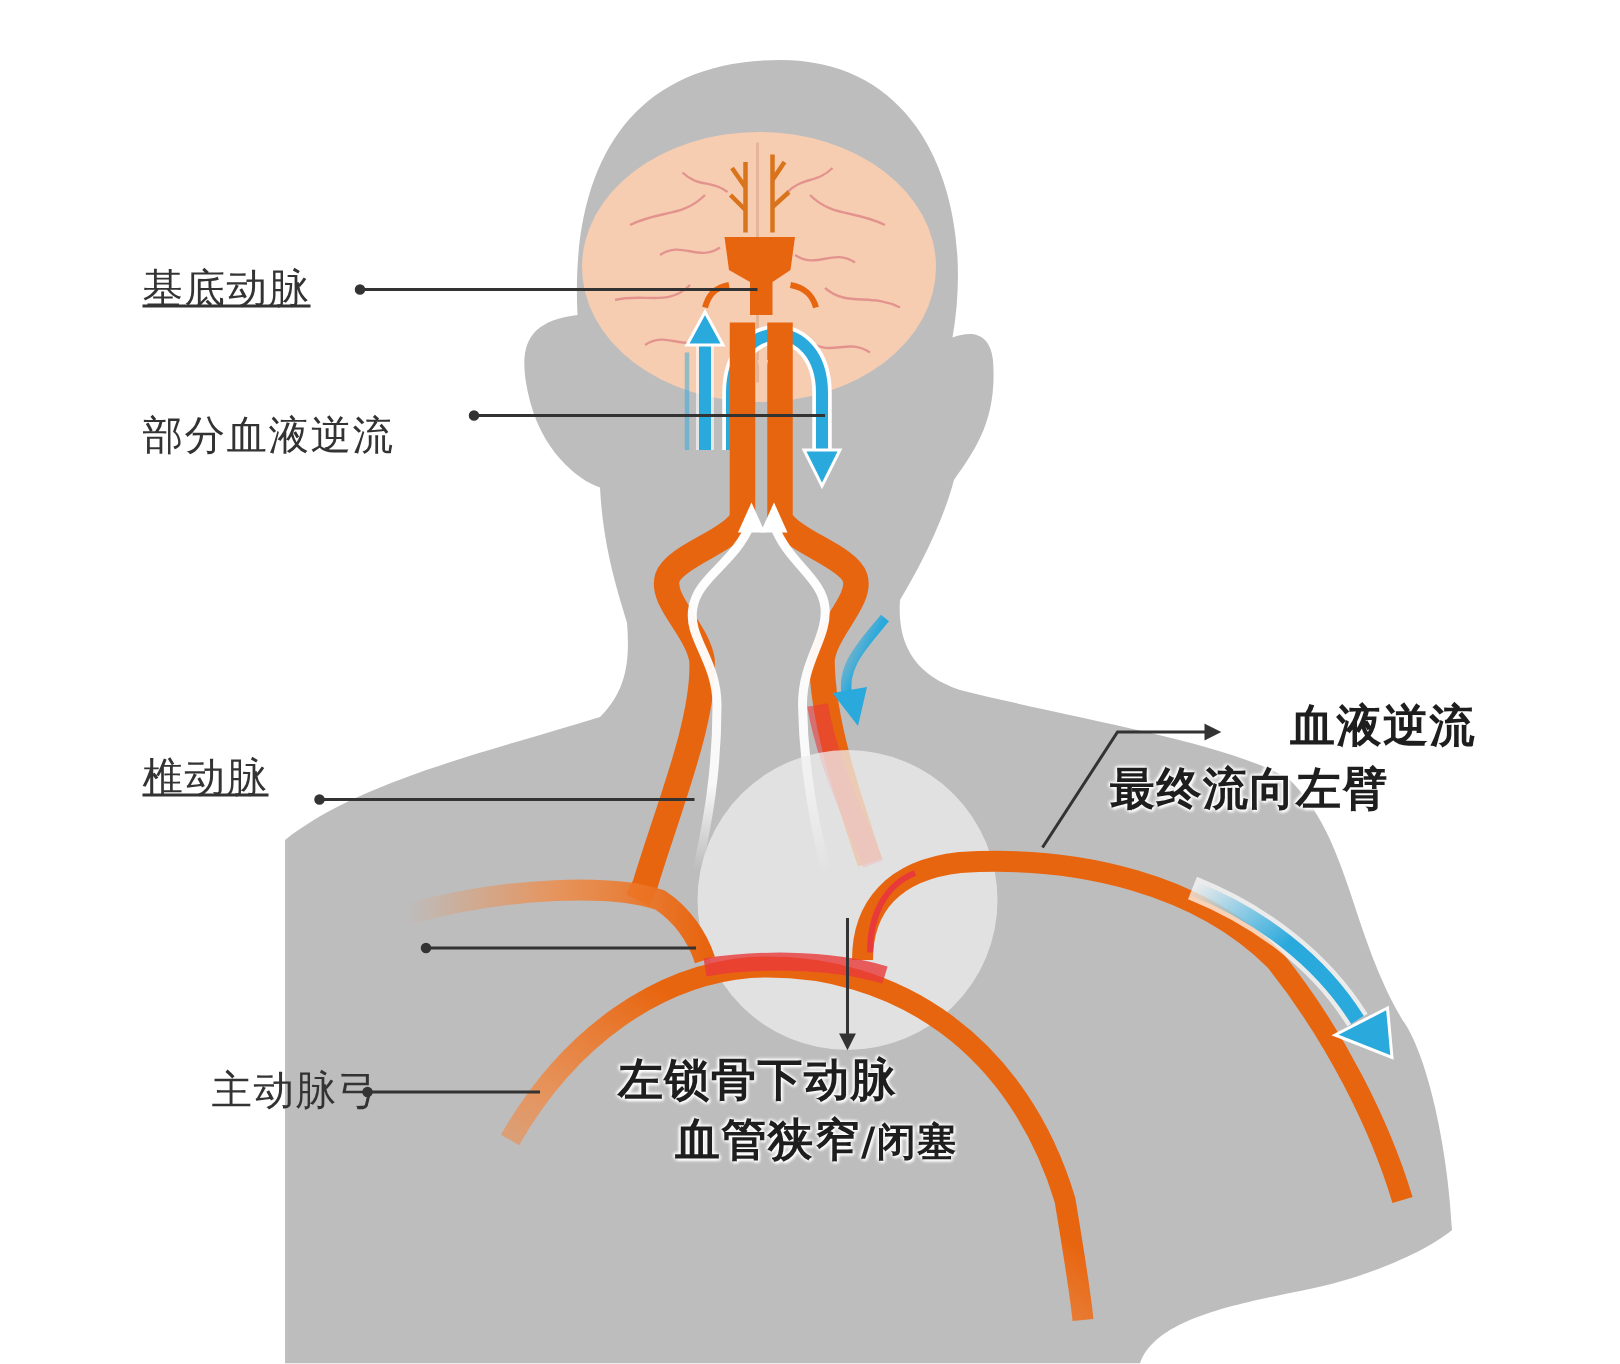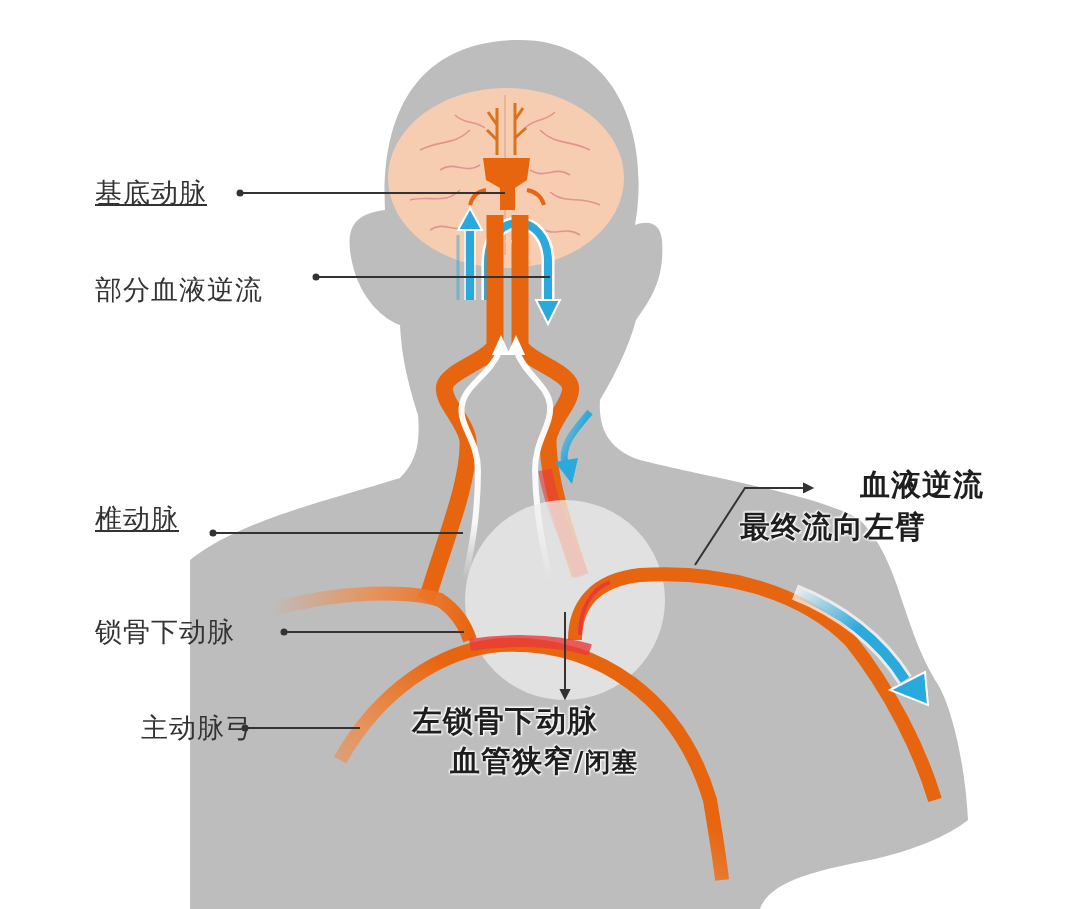--- a/index.html
+++ b/index.html
@@ -167,21 +167,20 @@
       <line x1="565" y1="612" x2="565" y2="692"></line>
       <polygon points="561,690 569,690 565,698" fill="#333"></polygon>
       <polyline points="695,565 745,488 805,488"></polyline>
       <polygon points="804,484 812,488 804,492" fill="#333"></polygon>
     </g>
   </svg>
 
   <div class="label" style="left:95px; top:177px;text-decoration:underline;">基底动脉</div>
   <div class="label" style="left:95px; top:274px;font-family:Liberation Serif, serif;">部分血液逆流</div>
   <div class="label" style="left:95px; top:503px;text-decoration:underline;">椎动脉</div>
-  <div class="label" style="left:95px; top:616px;">锁骨下动脉</div>
   <div class="label" style="left:97px; top:712px;margin-left:44px;">主动脉弓</div>
 
   <div class="callout" style="left:820px; top:466px;margin-left:40px;">血液逆流</div>
   <div class="callout" style="left:740px; top:508px;text-align:center;">最终流向左臂</div>
 
   <div class="callout" style="left:412px; top:702px;">左锁骨下动脉</div>
   <div class="callout" style="left:450px; top:742px;">
     <span>血管狭窄</span><span style="font-size:26px;">/闭塞</span>
   </div>
 </div>

